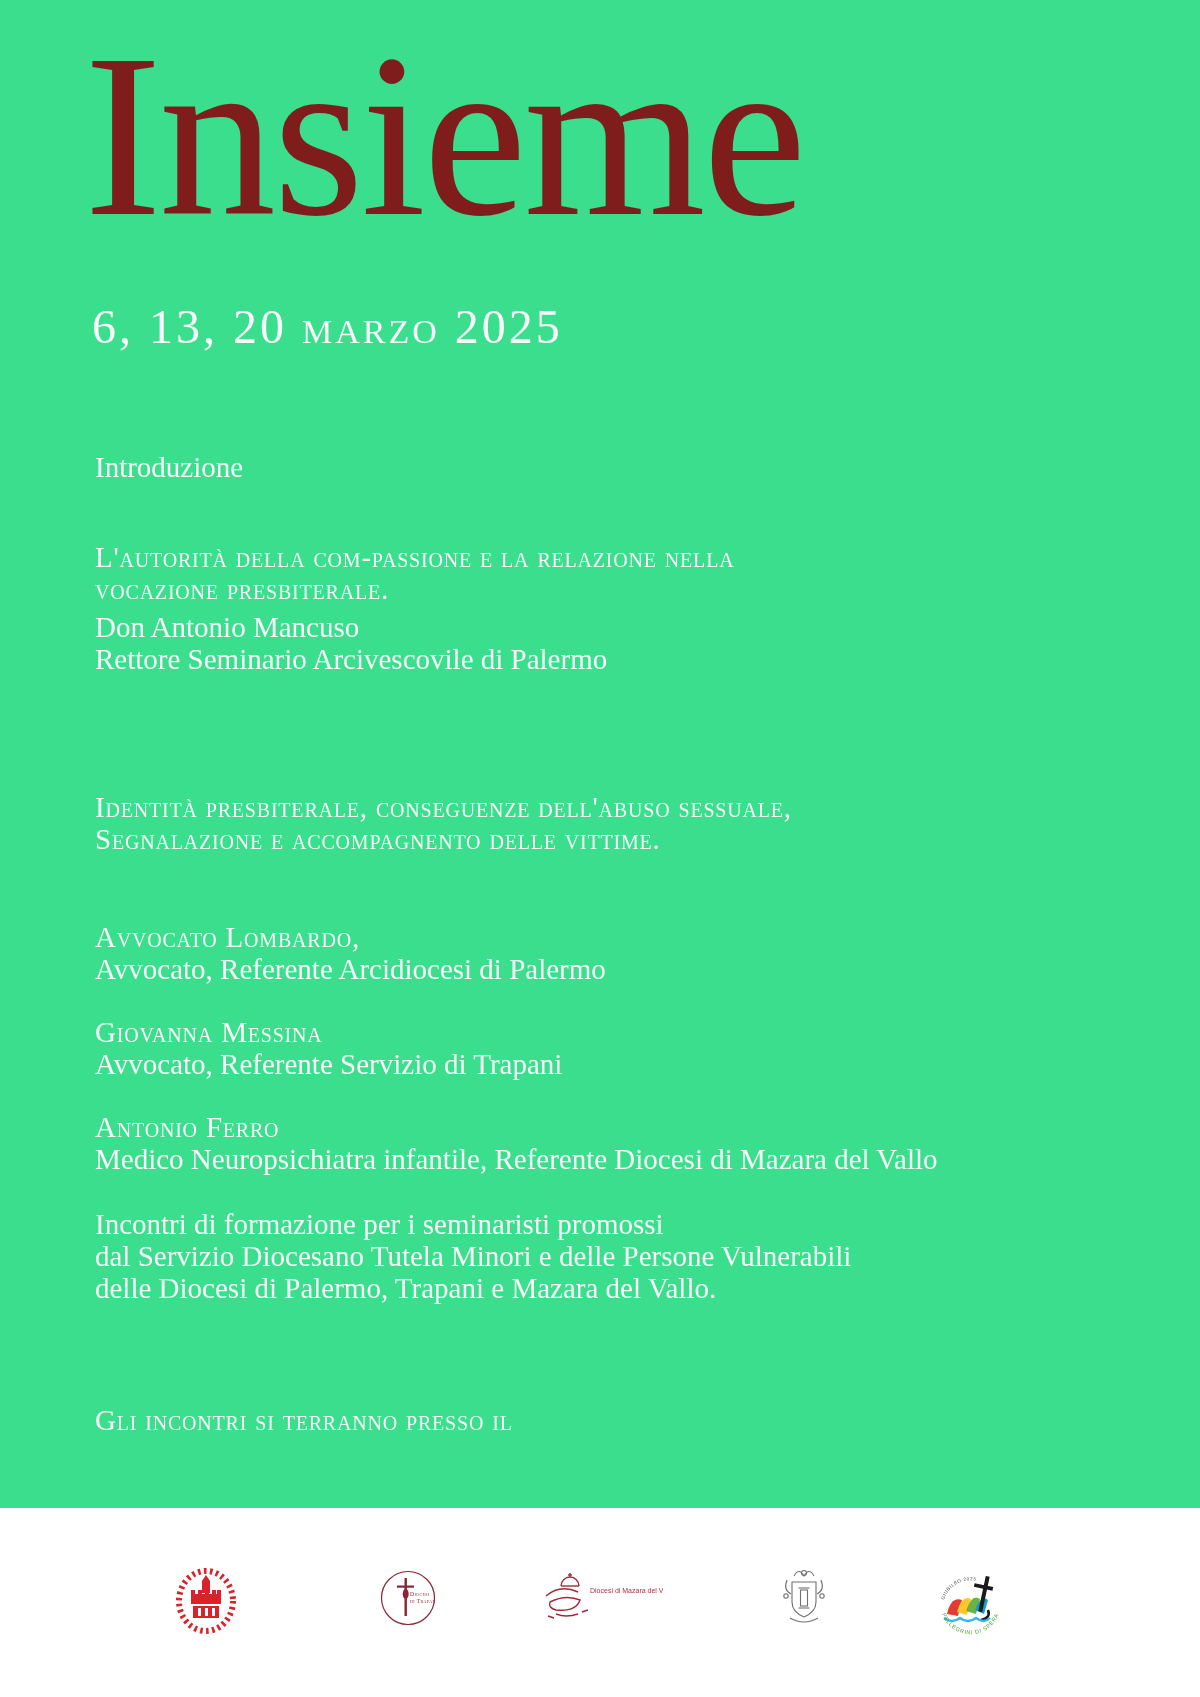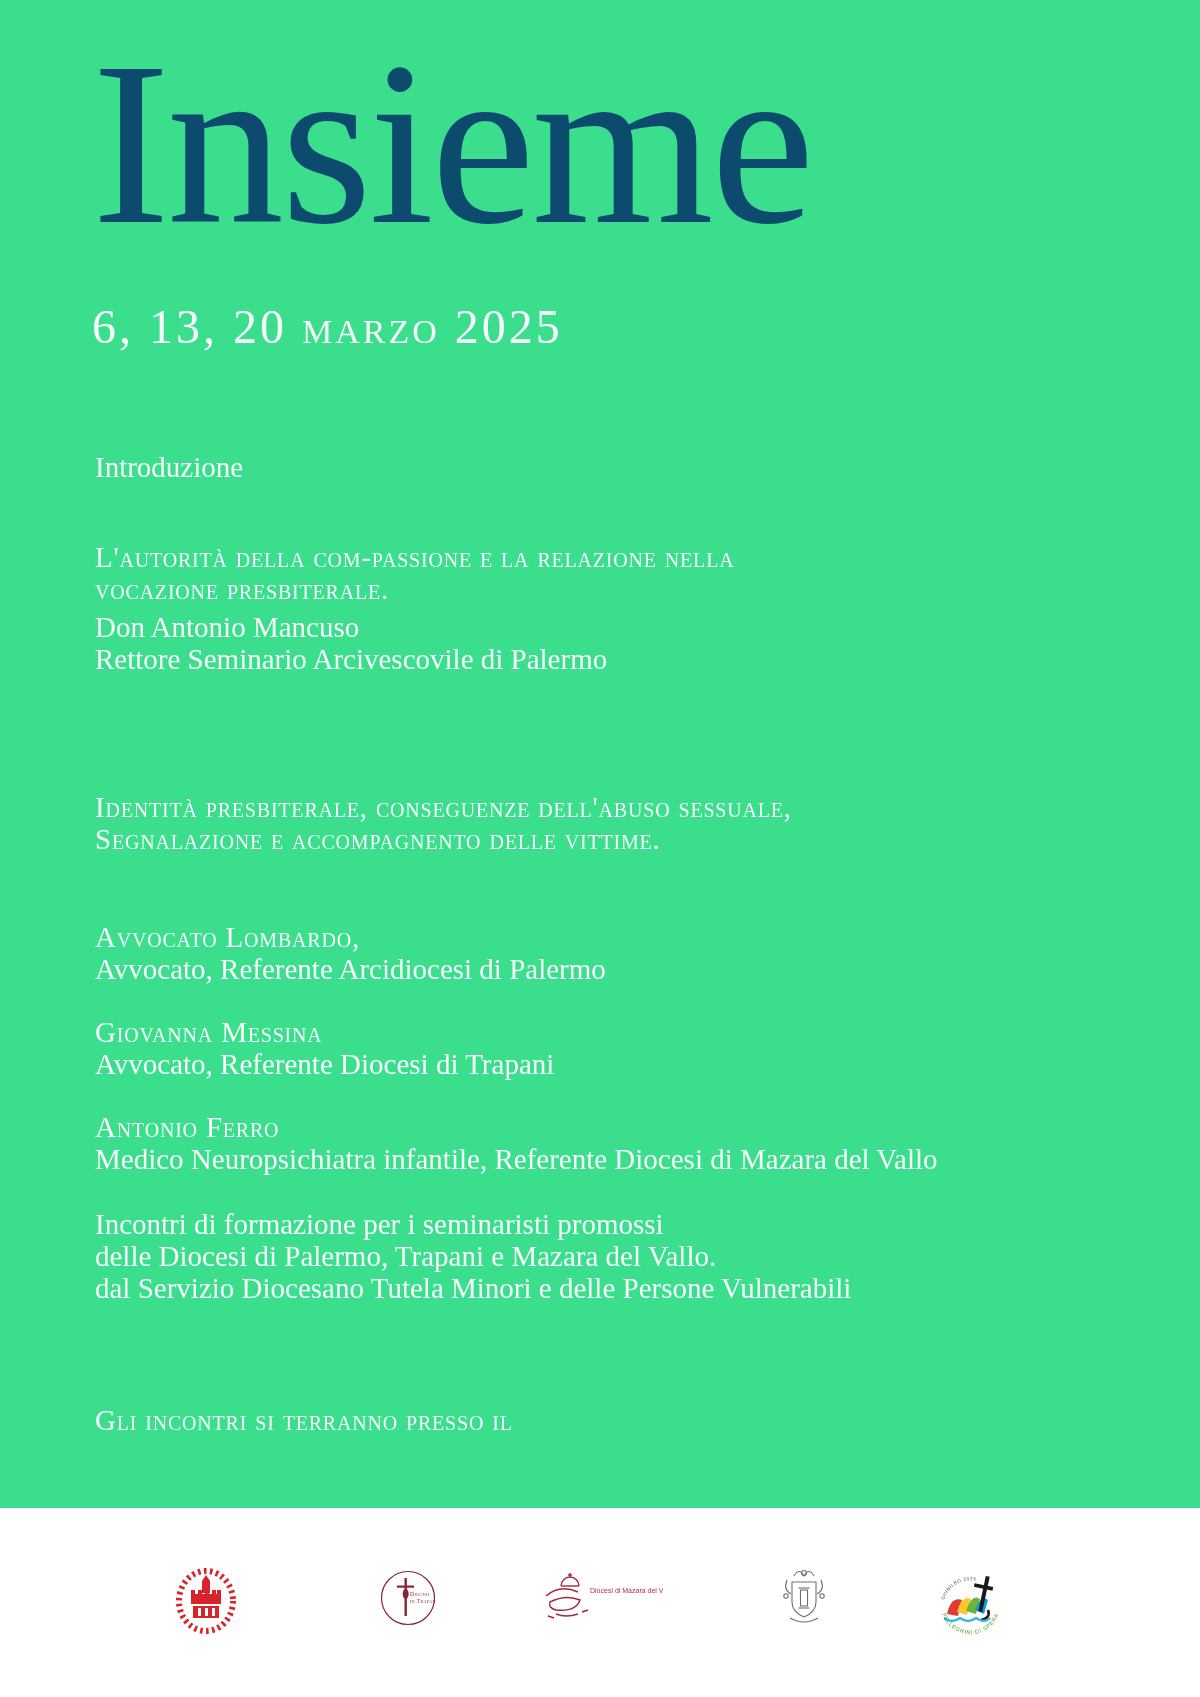--- a/index.html
+++ b/index.html
@@ -2,22 +2,22 @@
 <html><head>
 <meta charset="utf-8">
 <style>
   html,body{margin:0;padding:0;background:#ffffff;}
   .poster{
     position:relative;width:1200px;height:1697px;overflow:hidden;
     background:#ffffff;font-family:"Liberation Serif", serif;
   }
   .green-panel{position:absolute;left:0;top:0;width:1200px;height:1508px;background:#3ade8d;}
   .title{
-    position:absolute;left:84px;top:18px;margin:8px;
-    font-size:234px;line-height:1.0;font-weight:400;color:#0c4a6e;letter-spacing:-3px;
+    position:absolute;left:84px;top:18px;margin:0;
+    font-size:234px;line-height:1.0;font-weight:400;color:#7f1d1d;letter-spacing:-3px;
   }
   .dates{
     position:absolute;left:92px;top:278px;
     font-size:48px;color:#f7fdf9;letter-spacing:3px;margin-top:21px;
   }
   .sc{font-variant:small-caps;}
   .block{position:absolute;left:95px;color:#f7fdf9;font-size:29px;line-height:32px;}
   .line{white-space:nowrap;}
   .tracked{letter-spacing:0.8px;margin-top:28px;}
   .logo-strip{position:absolute;left:0;top:1508px;width:1200px;height:189px;background:#ffffff;}
@@ -52,32 +52,32 @@
       <div class="line">Segnalazione e accompagnento delle vittime.</div>
     </div>
 
     <div class="block" style="top:893px">
       <div class="line sc tracked">Avvocato Lombardo,</div>
       <div class="line">Avvocato, Referente Arcidiocesi di Palermo</div>
     </div>
 
     <div class="block" style="top:988px">
       <div class="line sc tracked">Giovanna Messina</div>
-      <div class="line">Avvocato, Referente Diocesi di Trapani</div>
+      <div class="line">Avvocato, Referente Servizio di Trapani</div>
     </div>
 
     <div class="block" style="top:1083px">
       <div class="line sc tracked">Antonio Ferro</div>
       <div class="line">Medico Neuropsichiatra infantile, Referente Diocesi di Mazara del Vallo</div>
     </div>
 
     <div class="block" style="top:1208px">
       <div class="line">Incontri di formazione per i seminaristi promossi</div>
+      <div class="line">dal Servizio Diocesano Tutela Minori e delle Persone Vulnerabili</div>
       <div class="line">delle Diocesi di Palermo, Trapani e Mazara del Vallo.</div>
-      <div class="line">dal Servizio Diocesano Tutela Minori e delle Persone Vulnerabili</div>
     </div>
 
     <div class="block sc tracked" style="top:1376px">
       <div class="line">Gli incontri si terranno presso il</div>
     </div>
 
   </section>
 
   <footer class="logo-strip">
 

